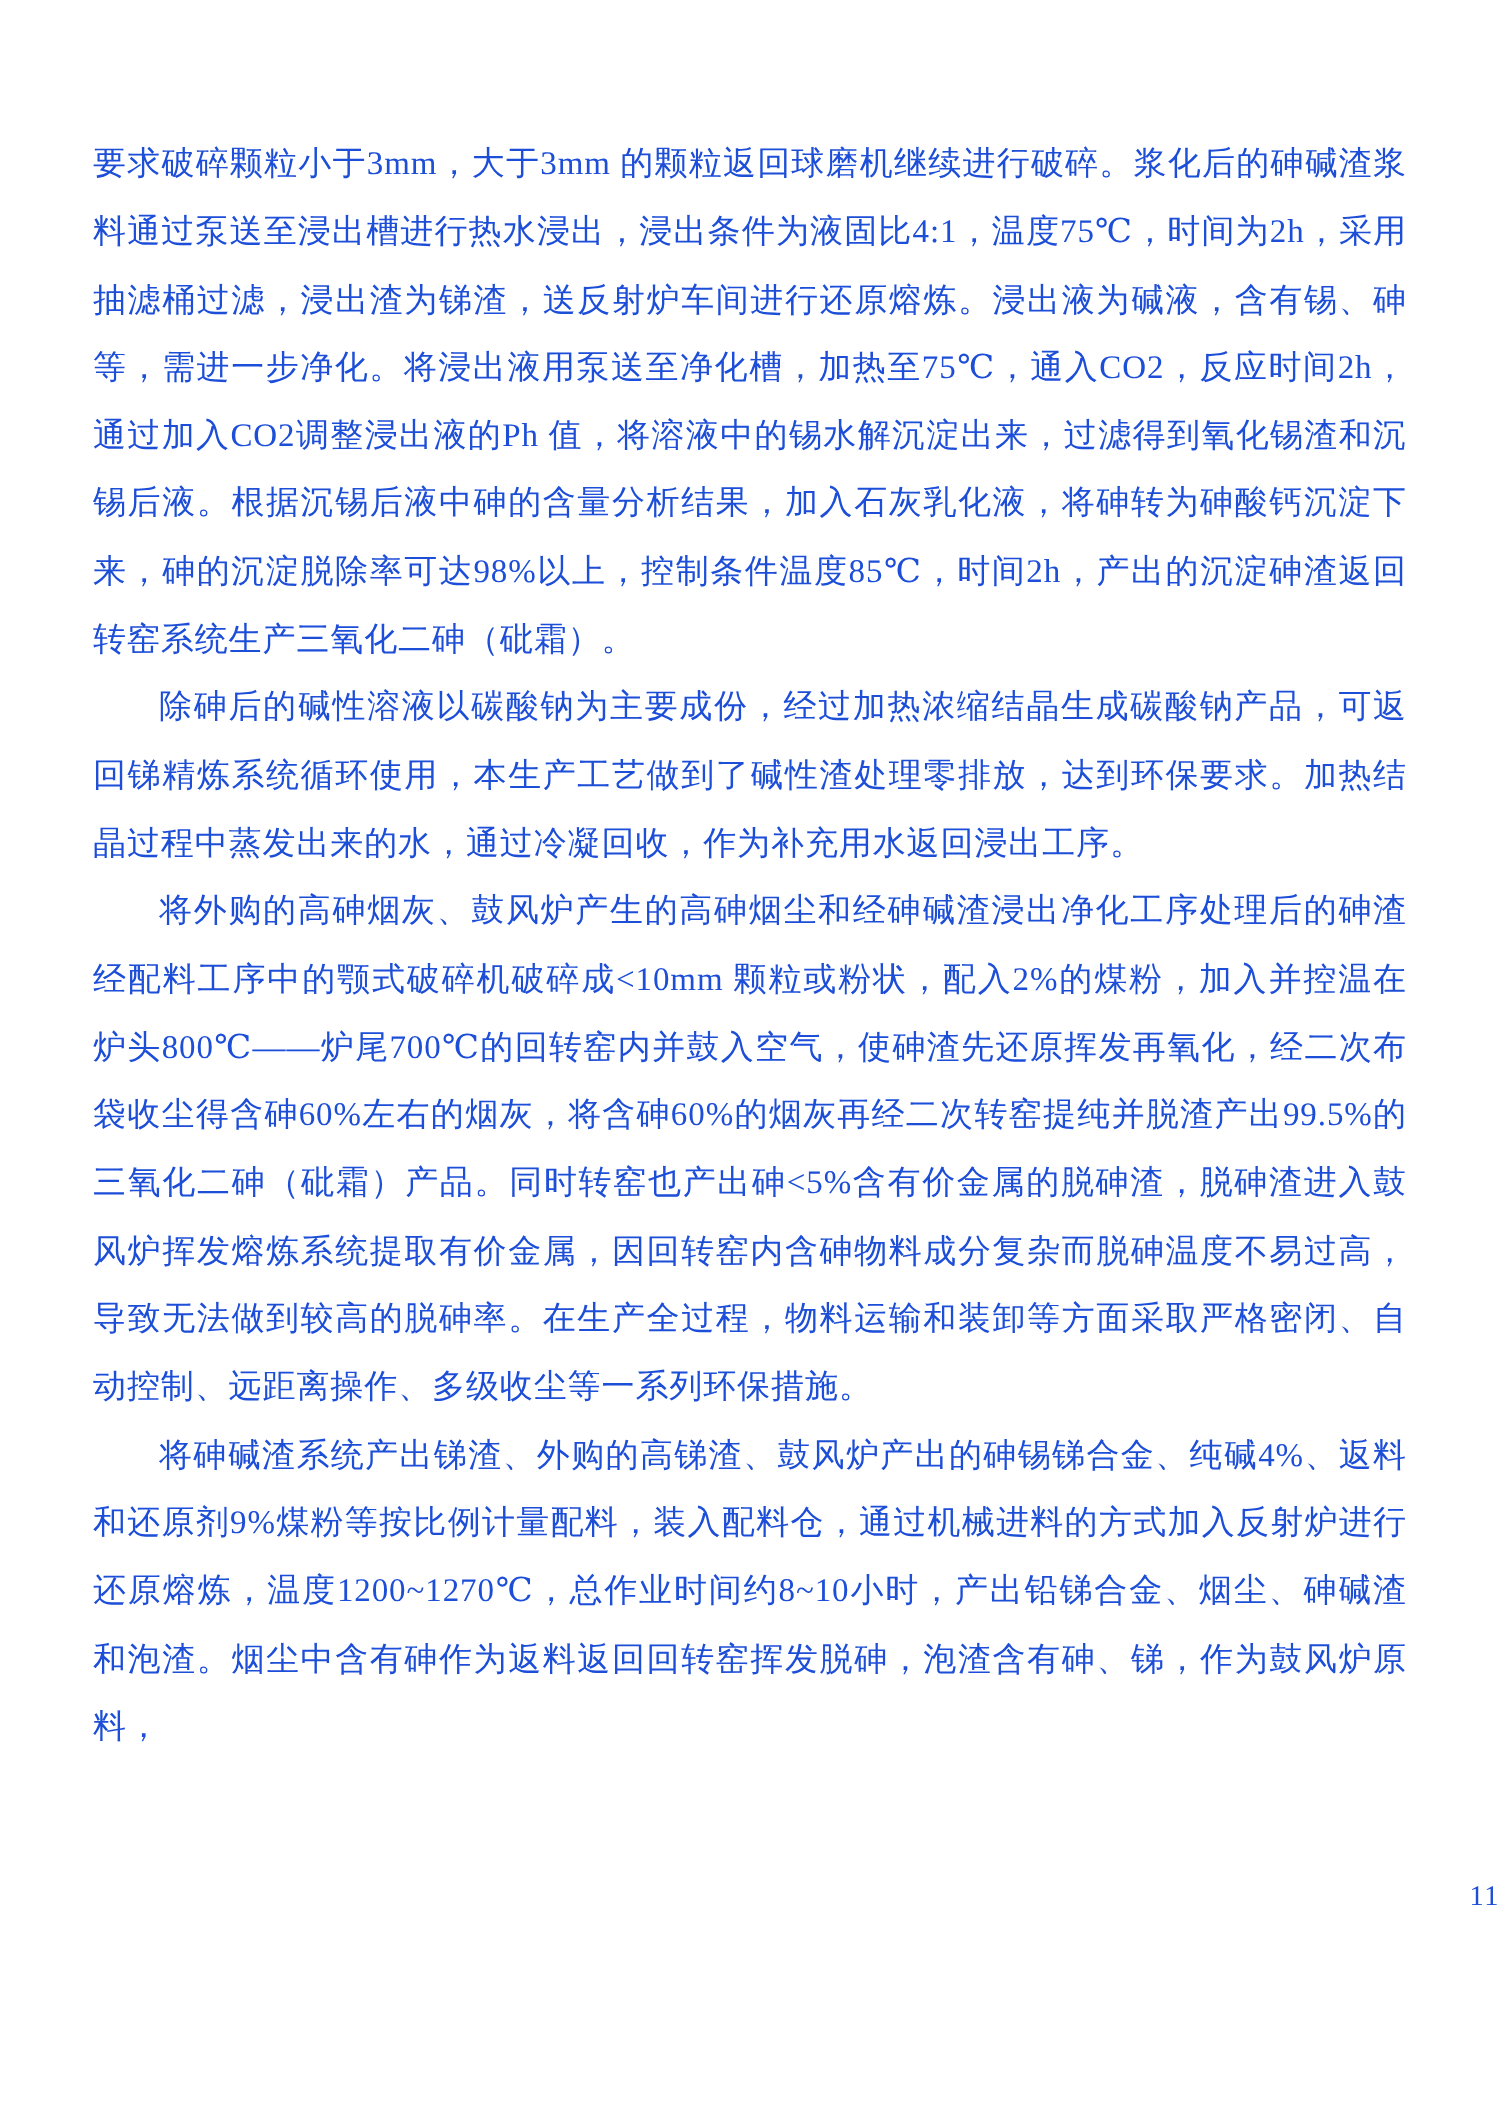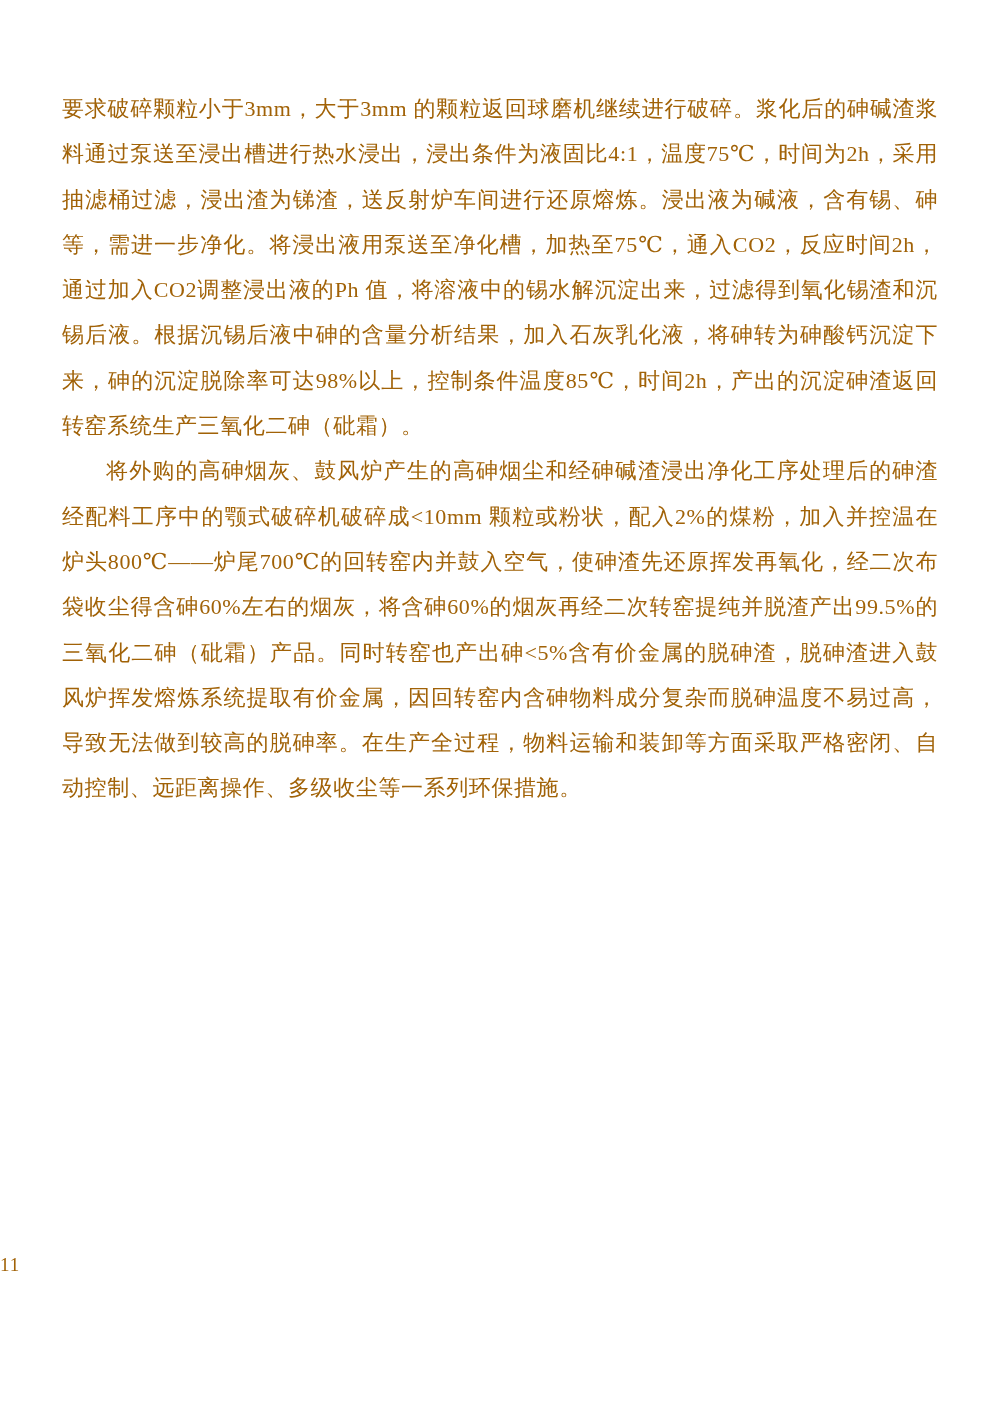--- a/index.html
+++ b/index.html
@@ -6,21 +6,21 @@
     margin: 0;
     padding: 0;
     background: #ffffff;
   }
   .page {
     position: relative;
     width: 1000px;
     height: 1414px;
     margin: 0 auto;
     background: #ffffff;
-    color: #a16207;
+    color: #1d4ed8;
     font-family: "Liberation Serif", "DejaVu Serif", serif;
     overflow: hidden;
   }
   .content {
     position: absolute;
     left: 62px;
     top: 86px;
     width: 876px;
   }
   .para {
@@ -33,32 +33,34 @@
     word-break: break-all;
   }
   .para.indent {
     text-indent: 2em;
   }
   .footer {
     position: absolute;
     left: 0;
     right: 0;
     top: 1252px;
-    text-align: left;
+    text-align: right;
   }
   .page-number {
     font-size: 19px;
     line-height: 26px;
     letter-spacing: 1px;
   }
 </style>
 </head>
 <body>
 
 <div class="page">
   <div class="content">
     <p class="para">要求破碎颗粒小于3mm，大于3mm 的颗粒返回球磨机继续进行破碎。浆化后的砷碱渣浆料通过泵送至浸出槽进行热水浸出，浸出条件为液固比4:1，温度75℃，时间为2h，采用抽滤桶过滤，浸出渣为锑渣，送反射炉车间进行还原熔炼。浸出液为碱液，含有锡、砷等，需进一步净化。将浸出液用泵送至净化槽，加热至75℃，通入CO2，反应时间2h，通过加入CO2调整浸出液的Ph 值，将溶液中的锡水解沉淀出来，过滤得到氧化锡渣和沉锡后液。根据沉锡后液中砷的含量分析结果，加入石灰乳化液，将砷转为砷酸钙沉淀下来，砷的沉淀脱除率可达98%以上，控制条件温度85℃，时间2h，产出的沉淀砷渣返回转窑系统生产三氧化二砷（砒霜）。</p>
+    <p class="para indent">除砷后的碱性溶液以碳酸钠为主要成份，经过加热浓缩结晶生成碳酸钠产品，可返回锑精炼系统循环使用，本生产工艺做到了碱性渣处理零排放，达到环保要求。加热结晶过程中蒸发出来的水，通过冷凝回收，作为补充用水返回浸出工序。</p>
     <p class="para indent">将外购的高砷烟灰、鼓风炉产生的高砷烟尘和经砷碱渣浸出净化工序处理后的砷渣经配料工序中的颚式破碎机破碎成&lt;10mm 颗粒或粉状，配入2%的煤粉，加入并控温在炉头800℃——炉尾700℃的回转窑内并鼓入空气，使砷渣先还原挥发再氧化，经二次布袋收尘得含砷60%左右的烟灰，将含砷60%的烟灰再经二次转窑提纯并脱渣产出99.5%的三氧化二砷（砒霜）产品。同时转窑也产出砷&lt;5%含有价金属的脱砷渣，脱砷渣进入鼓风炉挥发熔炼系统提取有价金属，因回转窑内含砷物料成分复杂而脱砷温度不易过高，导致无法做到较高的脱砷率。在生产全过程，物料运输和装卸等方面采取严格密闭、自动控制、远距离操作、多级收尘等一系列环保措施。</p>
+    <p class="para indent">将砷碱渣系统产出锑渣、外购的高锑渣、鼓风炉产出的砷锡锑合金、纯碱4%、返料和还原剂9%煤粉等按比例计量配料，装入配料仓，通过机械进料的方式加入反射炉进行还原熔炼，温度1200~1270℃，总作业时间约8~10小时，产出铅锑合金、烟尘、砷碱渣和泡渣。烟尘中含有砷作为返料返回回转窑挥发脱砷，泡渣含有砷、锑，作为鼓风炉原料，</p>
   </div>
   <div class="footer">
     <span class="page-number">11</span>
   </div>
 </div>
 
 </body></html>

